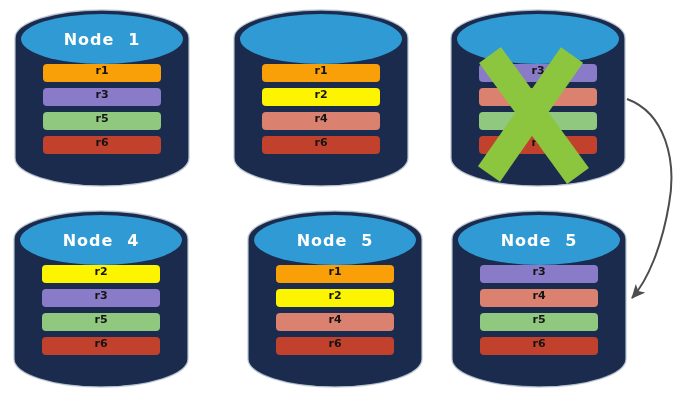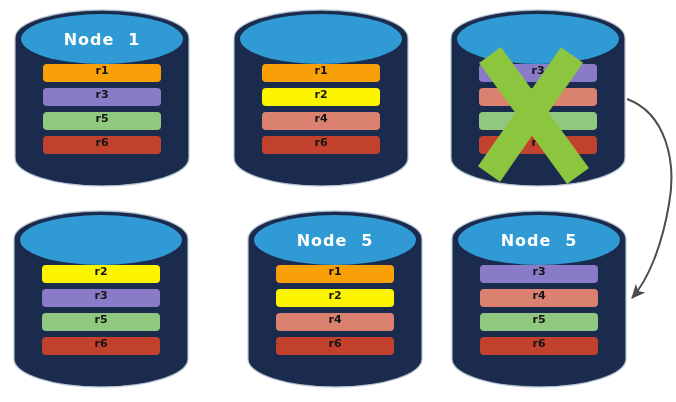--- a/index.html
+++ b/index.html
@@ -86,20 +86,21 @@
       <div class="bar bar-2" style="background-color: rgb(143, 200, 126);">r5</div>
       <div class="bar bar-3" style="background-color: rgb(194, 65, 44);">r6</div>
     </div>
   </div>
 
   <div class="node" style="left:12px; top:209px;">
     <svg class="cyl" viewBox="0 0 178 180">
       <path class="cyl-body" d="M 2,30 A 87,28 0 0 1 176,30 L 176,150 A 87,28 0 0 1 2,150 Z" fill="#1B2B4D"></path>
       <ellipse cx="89" cy="31" rx="81" ry="25" fill="#2F9AD3"></ellipse>
     </svg>
+    <div class="node-title">Node 4</div>
     <div class="bars">
       <div class="bar bar-0" style="background-color: rgb(253, 245, 0);">r2</div>
       <div class="bar bar-1" style="background-color: rgb(138, 123, 200);">r3</div>
       <div class="bar bar-2" style="background-color: rgb(143, 200, 126);">r5</div>
       <div class="bar bar-3" style="background-color: rgb(194, 65, 44);">r6</div>
     </div>
   </div>
 
   <div class="node" style="left:246px; top:209px;">
     <svg class="cyl" viewBox="0 0 178 180">

